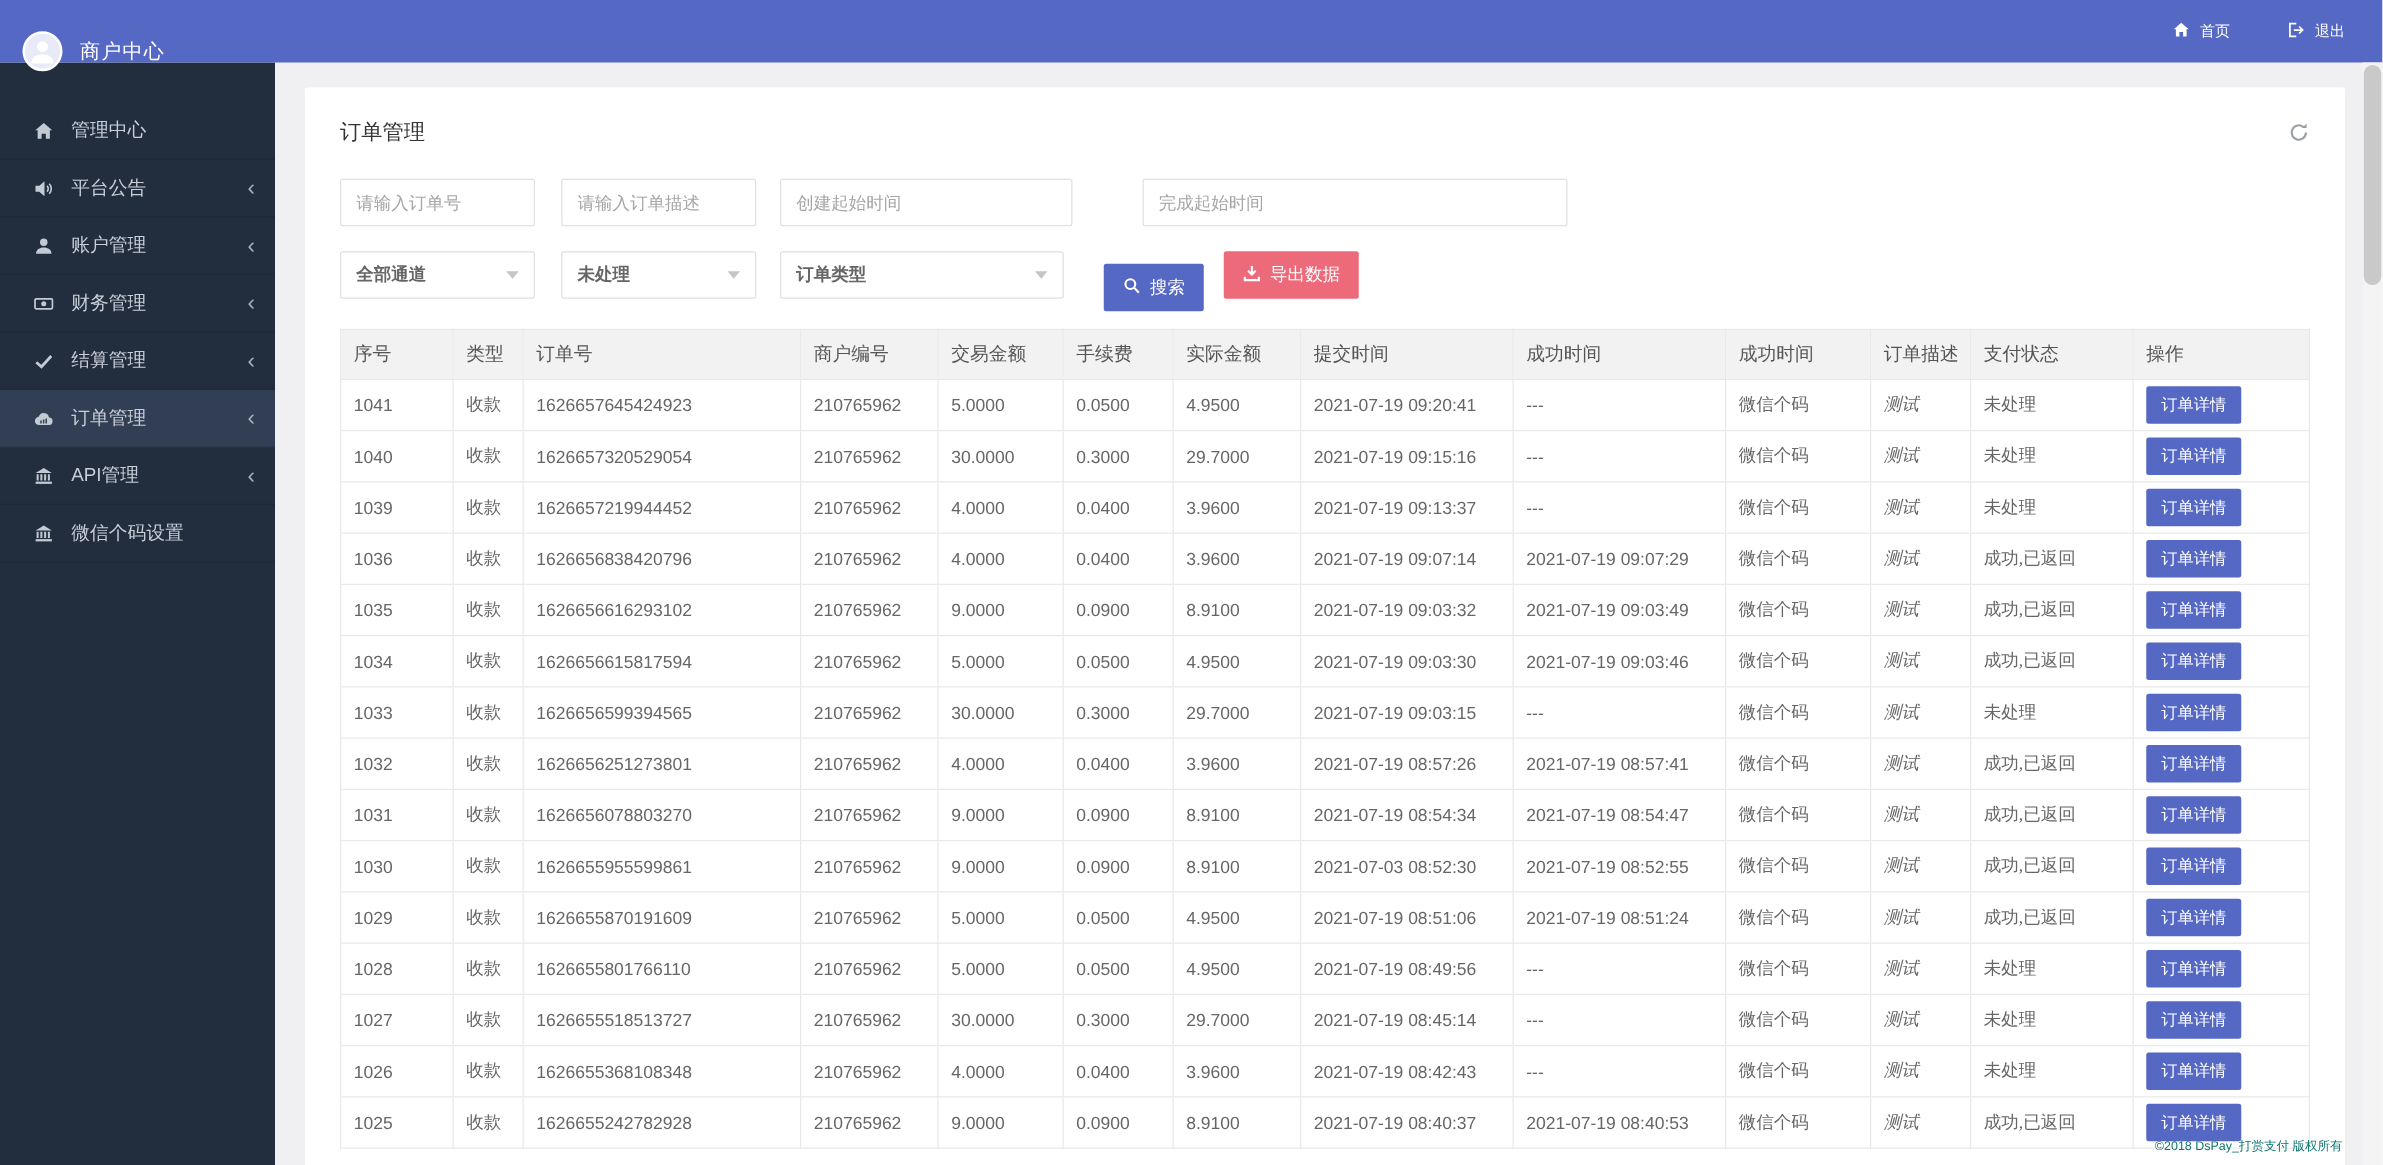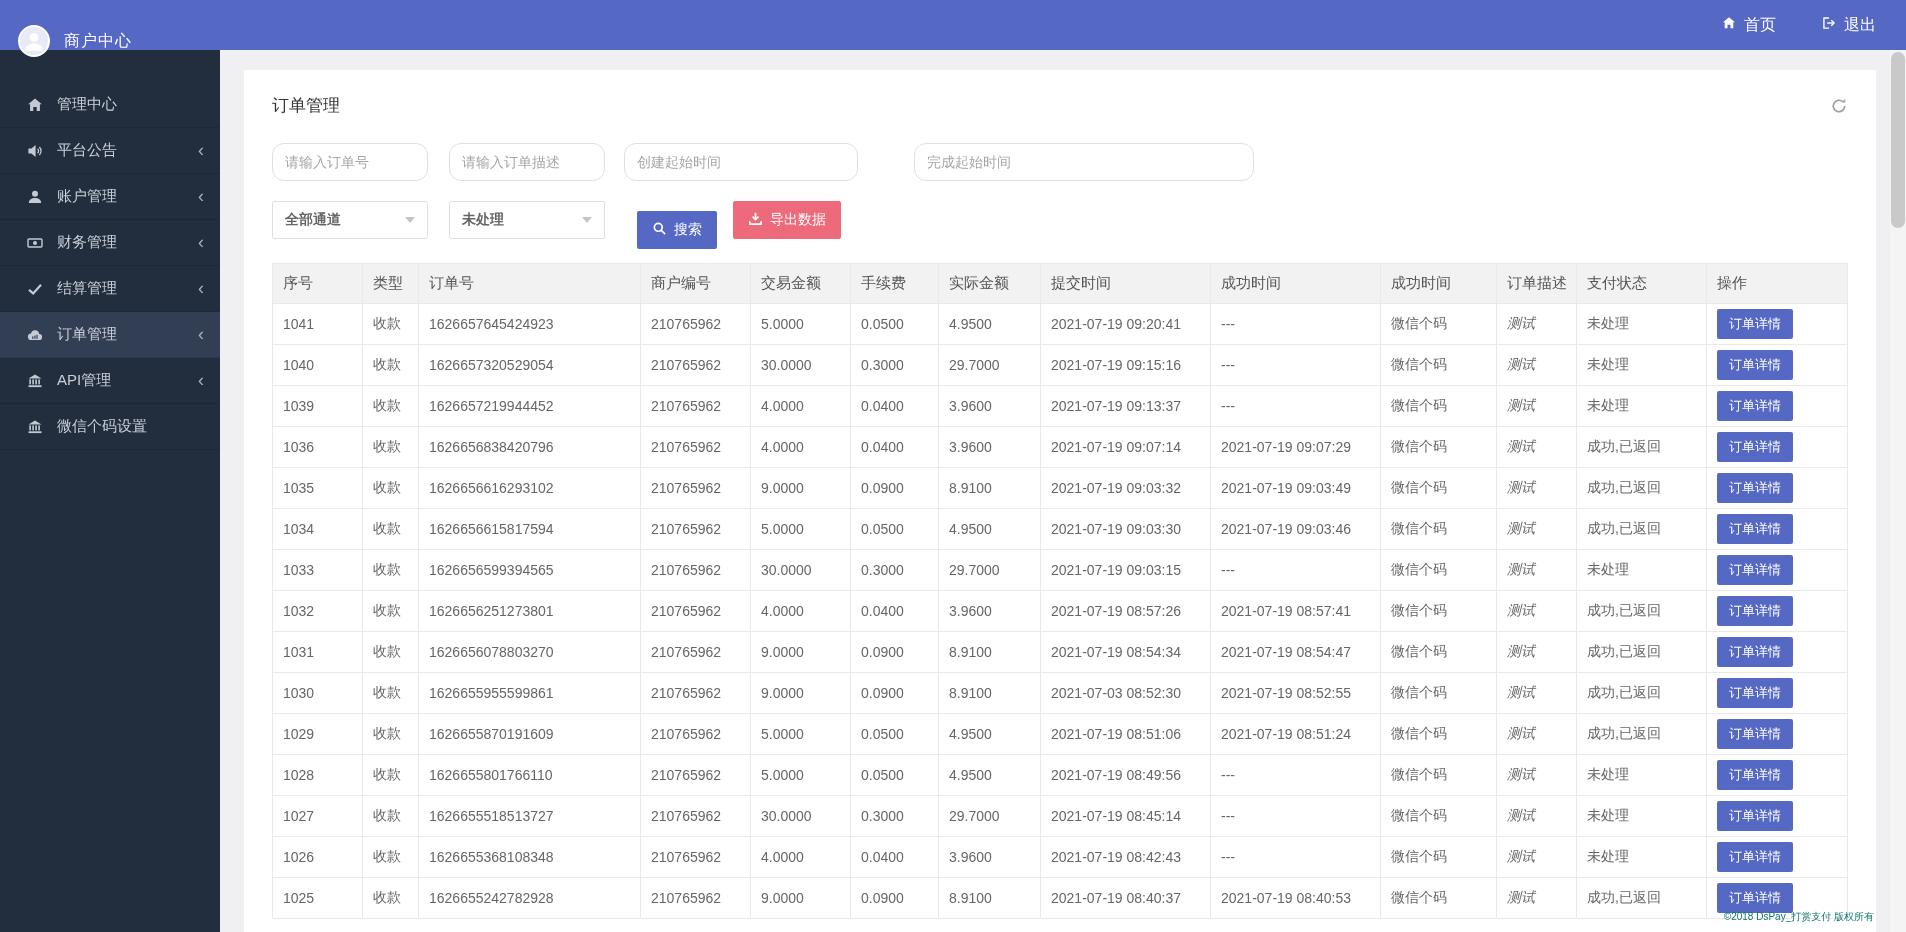--- a/index.html
+++ b/index.html
@@ -17,21 +17,21 @@
     z-index:20;
   }
   .brand { display:flex; align-items:center; gap:14px; padding-left:18px;margin-top:32px; }
   .avatar {
     width:32px; height:32px; border-radius:50%;
     border:2px solid #fff; background:#e8ebf7;
     display:flex; align-items:center; justify-content:center; overflow:hidden;
   }
   .brand-title { color:#fff; font-size:16px; font-weight:500; letter-spacing:1px; }
   .top-nav { display:flex; align-items:center; gap:46px; padding-right:30px; }
-  .top-link { display:flex; align-items:center; gap:8px; color:#fff; font-size:16px; cursor:pointer; text-decoration:none; }
+  .top-link { display:flex; align-items:center; gap:8px; color:#fff; font-size:12px; cursor:pointer; text-decoration:none; }
   
   .sidebar {
     position:absolute; top:50px; left:0; width:220px; height:882px;
     background: var(--sidebar-bg, #222d3d); padding-top:32px; z-index:10;
   }
   .side-item {
     position:relative; height:46px; display:flex; align-items:center;
     padding-left:26px; color:#c9ced8; font-size:15px; cursor:pointer;
     border-bottom:1px solid rgba(0,0,0,0.10);
   }
@@ -50,21 +50,21 @@
     padding:24px 28px 26px 28px; min-height:850px;
   }
   .panel-head { display:flex; align-items:center; justify-content:space-between; }
   .panel-title { font-size:17px; color:#333; font-weight:400; }
   .refresh-btn { width:18px; height:18px; cursor:pointer; display:inline-flex; }
   
   .f-row { display:flex; align-items:center; }
   .f-row-1 { margin-top:26px; }
   .f-row-2 { margin-top:10px; }
   .f-input {
-    height:38px; border:1px solid #e0e0e0; border-radius:12px;
+    height:38px; border:1px solid #e0e0e0; border-radius:2px;
     padding:0 12px; font-size:14px; color:#333; outline:none;
     font-family:"Liberation Sans","DejaVu Sans",sans-serif; background:#fff;
   }
   .f-input::placeholder { color:#a6a6a6; }
   .in-order { width:156px; }
   .in-desc  { width:156px; margin-left:21px; }
   .in-ctime { width:234px; margin-left:19px; }
   .in-ftime { width:340px; margin-left:56px; }
   .select {
     height:38px; border:1px solid #e0e0e0; border-radius:2px; background:#fff;
@@ -101,21 +101,21 @@
   .order-table th:nth-child(3){width:222px} .order-table th:nth-child(4){width:110px}
   .order-table th:nth-child(5){width:100px} .order-table th:nth-child(6){width:88px}
   .order-table th:nth-child(7){width:102px} .order-table th:nth-child(8){width:170px}
   .order-table th:nth-child(9){width:170px} .order-table th:nth-child(10){width:116px}
   .order-table th:nth-child(11){width:80px} .order-table th:nth-child(12){width:130px}
   .c-green { color: var(--green, #2a9a2a); }
   .c-red   { color: var(--red, #f5222d); }
   .c-gray  { color:#8a8a8a; }
   .c-desc  { font-style:italic; color:#777; }
   .st-pending { color: var(--red, #f5222d); }
-  .st-success { color:#333; }
+  .st-success { color:#333;font-family:Liberation Serif, serif; }
   .btn-detail {
     background: var(--accent, #5568c4); color:#fff; border:none; border-radius:2px;
     height:30px; padding:0 12px; font-size:13px; cursor:pointer;
     font-family:"Liberation Sans","DejaVu Sans",sans-serif;
   }
   
   .footer { position:absolute; bottom:8px; right:32px; color:#0f766e; font-size:10px; z-index:30; }
   .scrollbar {
     position:absolute; top:50px; right:0; width:16px; height:882px;
     background:#f4f4f4; z-index:25;
@@ -277,20 +277,24 @@
       <input class="f-input in-ftime" placeholder="完成起始时间" style="">
     </div>
 
     <div class="f-row f-row-2">
       <div class="select sel-channel">
         <span>全部通道</span>
         <span class="select-caret"></span>
       </div>
       <div class="select sel-status">
         <span>未处理</span>
+        <span class="select-caret"></span>
+      </div>
+      <div class="select sel-type">
+        <span>订单类型</span>
         <span class="select-caret"></span>
       </div>
       <button class="btn btn-search">
         <span>
           <svg viewBox="0 0 16 16">
               <circle cx="6.7" cy="6.7" r="4.2" fill="none" stroke="#ffffff" stroke-width="1.8"></circle>
               <path d="M9.9 9.9 14 14" stroke="#ffffff" stroke-width="1.8"></path>
             </svg>
         </span>
         <span>搜索</span>

